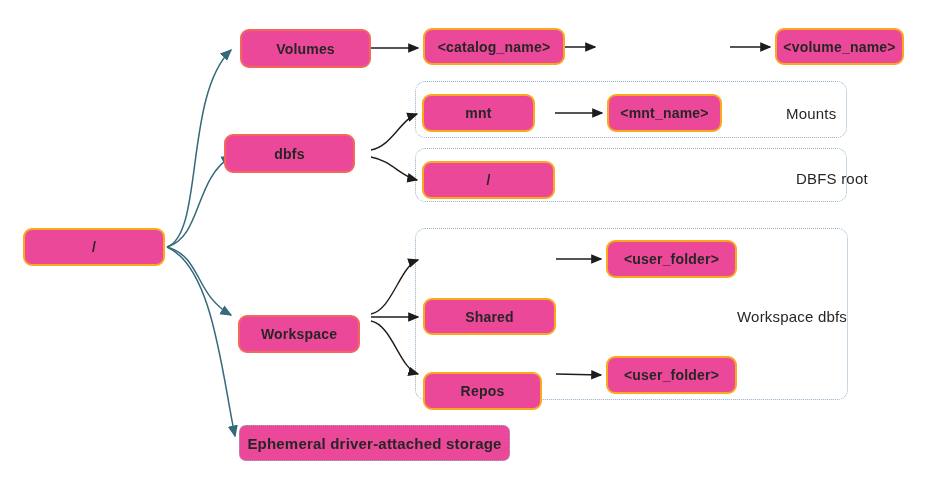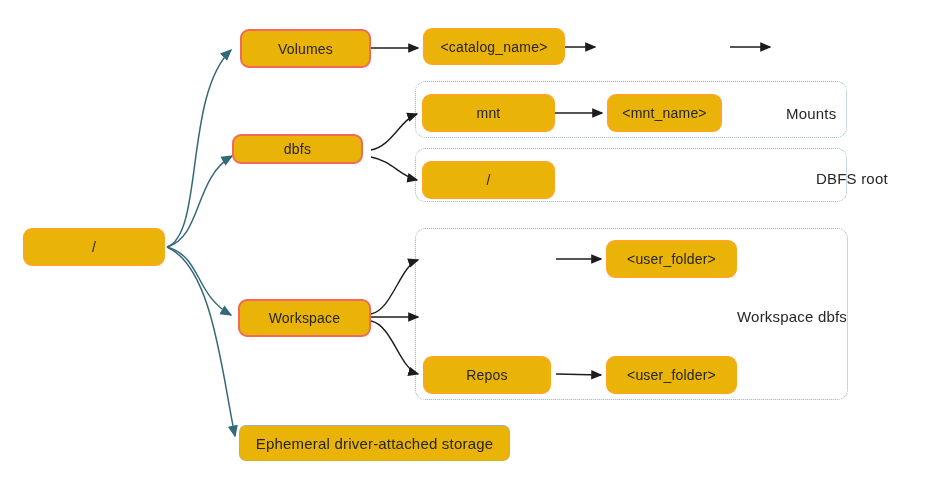--- a/index.html
+++ b/index.html
@@ -10,22 +10,22 @@
     --c-black:#1C1C1C;
     --c-text:#262626;
   }
   html,body{margin:0;padding:0;background:#ffffff;}
   #canvas{
     position:relative;width:932px;height:484px;background:#ffffff;overflow:hidden;
     font-family:"Liberation Sans","DejaVu Sans",sans-serif;color:var(--c-text);
   }
   .node{
     position:absolute;display:flex;align-items:center;justify-content:center;
-    background:#eab308;border-radius:9px;font-size:14px;line-height:1;
-    z-index:10;box-sizing:border-box;letter-spacing:.2px;
+    background:#ec4899;border-radius:9px;font-size:14px;line-height:1;
+    z-index:10;box-sizing:border-box;letter-spacing:.2px;font-weight:bold;
   }
   .node.red{border:2px solid var(--c-red);}
   .node.orange{border:2px solid var(--c-orange);}
   .node.dotted-node{border:1.5px dotted var(--c-dotted);border-radius:7px;font-size:15px;}
   .group{
     position:absolute;border:1.5px dotted var(--c-dotted);border-radius:10px;
     background:transparent;z-index:1;box-sizing:border-box;
   }
   .group-label{
     position:absolute;font-size:15px;z-index:2;white-space:nowrap;letter-spacing:.2px;
@@ -39,36 +39,38 @@
 </head>
 <body>
 
 <div id="canvas">
 
   <div class="group" style="left:415px;top:81px;width:432px;height:57px"></div>
   <div class="group" style="left:415px;top:148px;width:432px;height:54px"></div>
   <div class="group" style="left:415px;top:228px;width:433px;height:172px"></div>
 
   <div class="group-label" style="left:786px;top:105px">Mounts</div>
-  <div class="group-label" style="left:816px;top:170px">DBFS root</div>
+  <div class="group-label" style="left:796px;top:170px">DBFS root</div>
   <div class="group-label" style="left:737px;top:308px">Workspace dbfs</div>
 
   <div class="node orange" style="left:23px;top:228px;width:142px;height:38px">/</div>
 
   <div class="node red" style="left:240px;top:29px;width:131px;height:39px">Volumes</div>
   <div class="node orange" style="left:423px;top:28px;width:142px;height:37px">&lt;catalog_name&gt;</div>
+  <div class="node orange" style="left:775px;top:28px;width:129px;height:37px">&lt;volume_name&gt;</div>
 
-  <div class="node red" style="left:232px;top:134px;width:131px;height:30px">dbfs</div>
-  <div class="node orange" style="left:422px;top:94px;width:133px;height:38px">mnt</div>
+  <div class="node red" style="left:224px;top:134px;width:131px;height:39px">dbfs</div>
+  <div class="node orange" style="left:422px;top:94px;width:113px;height:38px">mnt</div>
   <div class="node orange" style="left:607px;top:94px;width:115px;height:38px">&lt;mnt_name&gt;</div>
   <div class="node orange" style="left:422px;top:161px;width:133px;height:38px">/</div>
 
-  <div class="node red" style="left:238px;top:299px;width:133px;height:38px">Workspace</div>
+  <div class="node red" style="left:238px;top:315px;width:122px;height:38px">Workspace</div>
   <div class="node orange" style="left:606px;top:240px;width:131px;height:38px">&lt;user_folder&gt;</div>
-  <div class="node orange" style="left:423px;top:356px;width:128px;height:38px">Repos</div>
+  <div class="node orange" style="left:423px;top:298px;width:133px;height:37px">Shared</div>
+  <div class="node orange" style="left:423px;top:372px;width:119px;height:38px">Repos</div>
   <div class="node orange" style="left:606px;top:356px;width:131px;height:38px">&lt;user_folder&gt;</div>
 
   <div class="node dotted-node" style="left:239px;top:425px;width:271px;height:36px">Ephemeral driver-attached storage</div>
 
   <svg id="arrows" width="932" height="484" viewBox="0 0 932 484">
     <defs>
       <marker id="ah-black" viewBox="0 0 8 8" refX="7" refY="4" markerWidth="8" markerHeight="8" orient="auto">
         <path class="mk-black" d="M0,0.6 L8,4 L0,7.4 z"></path>
       </marker>
       <marker id="ah-teal" viewBox="0 0 8 8" refX="7" refY="4" markerWidth="8" markerHeight="8" orient="auto">

